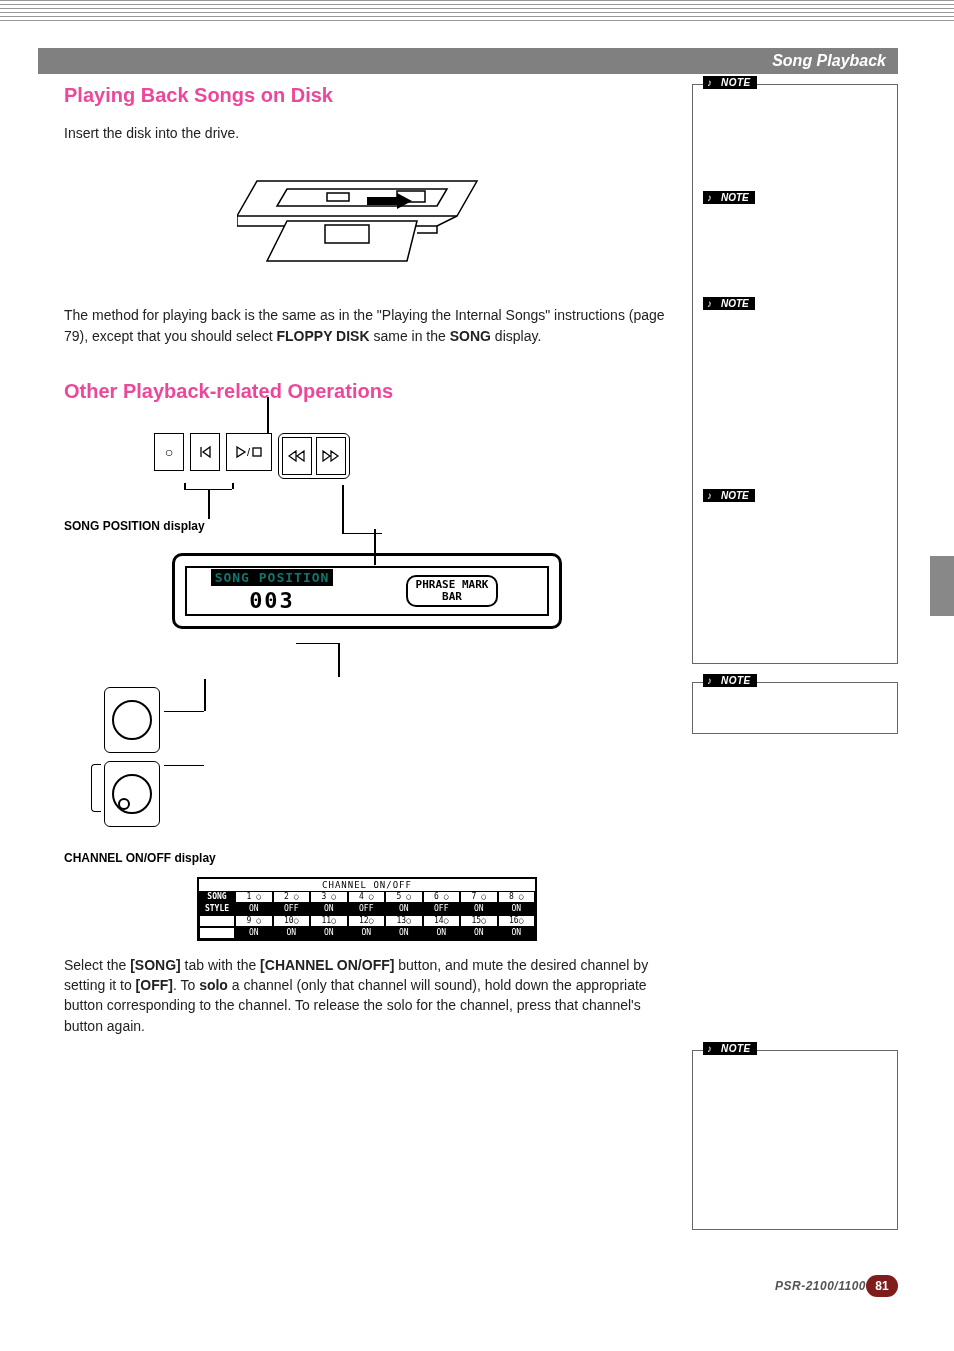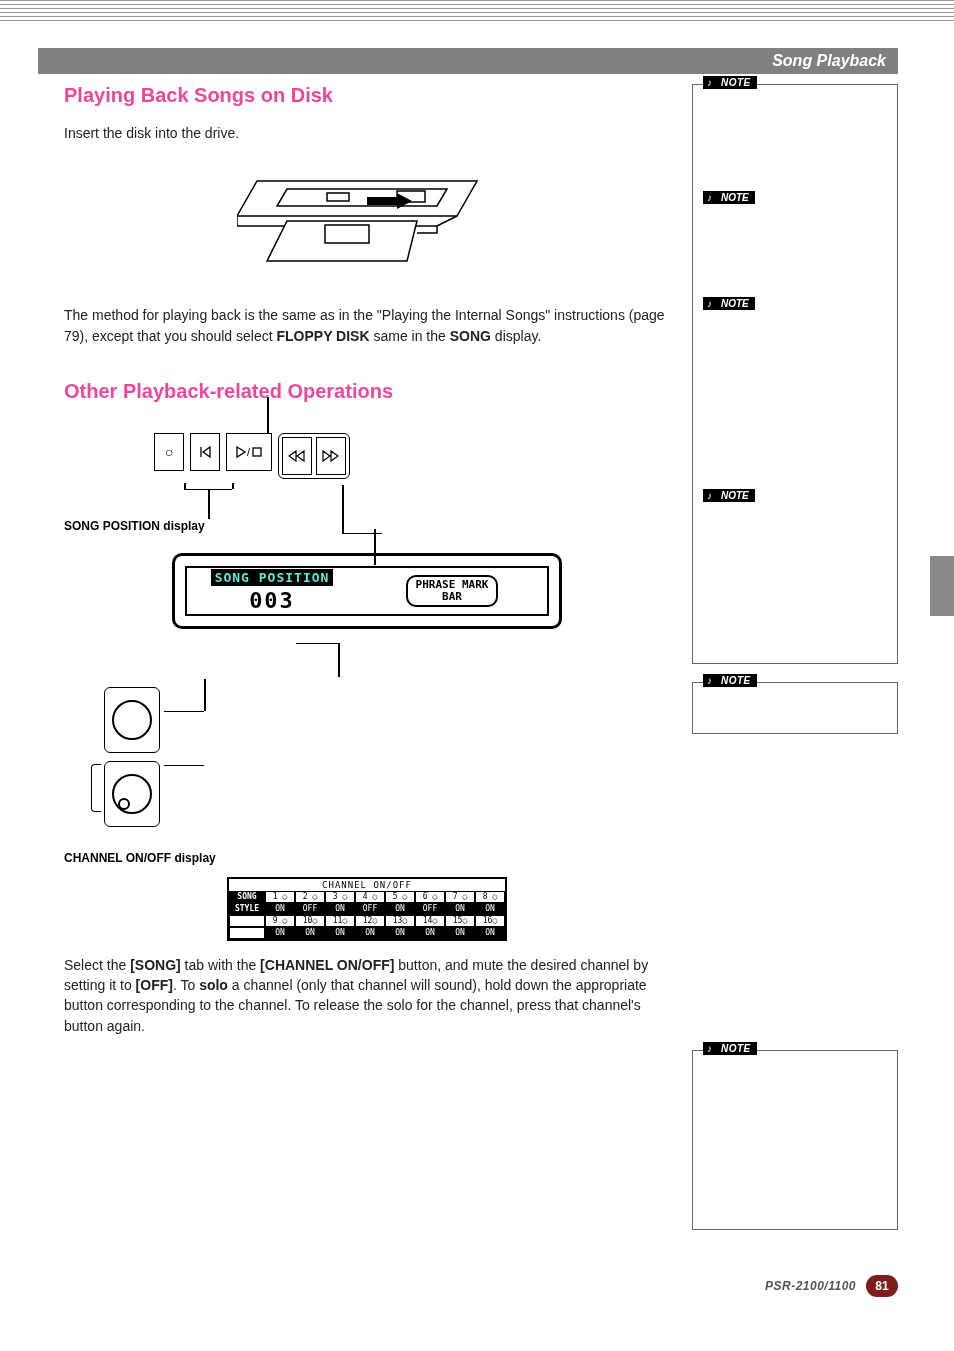--- a/index.html
+++ b/index.html
@@ -102,21 +102,21 @@
     display: flex;
     align-items: center;
     height: 50px;
   }
   .lcd-left {
     flex: 0 0 170px;
     text-align: center;
   }
   .lcd-title {
     background: #000;
-    color: #5eead4;
+    color: #0f766e;
     font-family: monospace;
     font-weight: 700;
     font-size: 13px;
     letter-spacing: 1px;
     padding: 1px 4px;
     display: inline-block;
   }
   .lcd-num {
     font-family: monospace;
     font-size: 22px;
@@ -169,21 +169,21 @@
     border-top: 1.5px solid #000;
     border-radius: 4px 0 0 4px;
     height: 48px;
     width: 10px;
     position: absolute;
     left: -14px;
     top: 2px;
   }
   
   .channel-table {
-    width: 280px;
+    width: 340px;
     margin: 0 auto 14px auto;
     border: 2px solid #000;
   }
   .ch-header {
     font-family: monospace;
     font-size: 9px;
     text-align: center;
     letter-spacing: 1px;
     padding: 1px;
   }
@@ -261,21 +261,20 @@
     height: 60px;
     background: #888;
   }
   
   .footer {
     position: absolute;
     bottom: 54px;
     right: 56px;
     display: flex;
     align-items: center;
-    gap: 10px;
     font-size: 12px;
   }
   .pagenum {
     background: #7f1d1d;
     color: #fff;
     border-radius: 12px;
     width: 32px; height: 22px;
     display: flex; align-items: center; justify-content: center;
     font-weight: 700;
     font-size: 12px;

